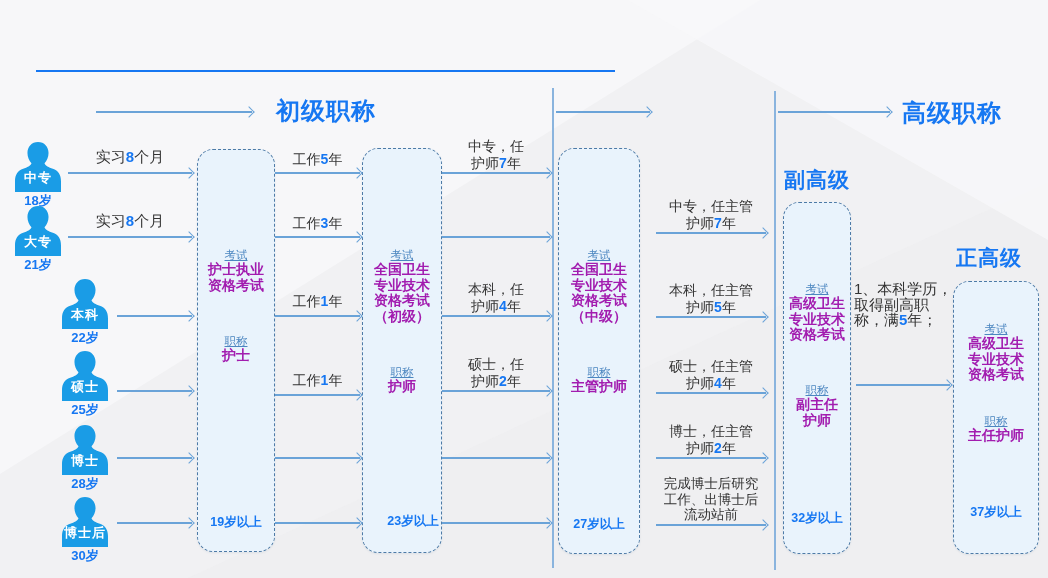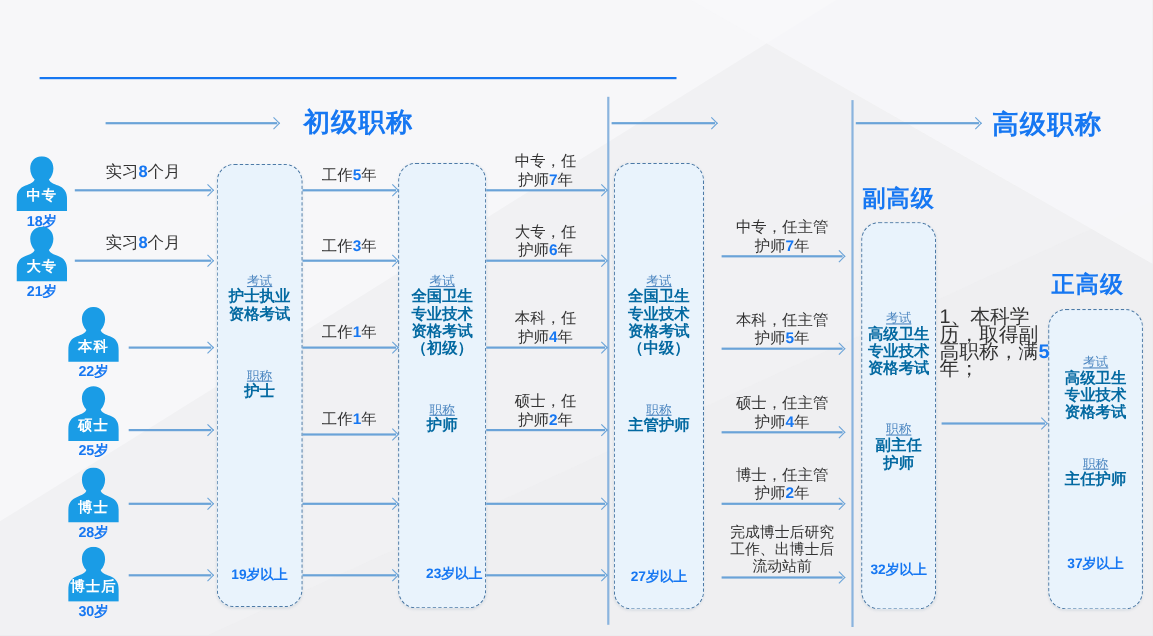--- a/index.html
+++ b/index.html
@@ -31,24 +31,24 @@
   .person{position:absolute;width:46px;height:50px;}
   .person svg{display:block;width:46px;height:50px;fill:#1a9ce6;}
   .pname{position:absolute;left:-10px;right:-10px;top:27px;text-align:center;color:#ffffff;
          font-size:13px;font-weight:bold;letter-spacing:1px;}
   .p-age{position:absolute;width:66px;text-align:center;color:#1677f2;font-weight:bold;font-size:13px;}
 
   .sbox{position:absolute;background:#e9f3fc;border:1.6px dashed #4d7aa6;border-radius:16px;
         box-shadow:0 1px 2px rgba(90,120,150,.12);}
   .bx-item{position:absolute;left:1px;right:1px;text-align:center;}
   .bx-small{font-size:11.5px;color:#4c86c0;text-decoration:underline;}
-  .bx-strong{font-size:14px;line-height:15.5px;font-weight:bold;color:#0369a1;}
+  .bx-strong{font-size:14px;line-height:15.5px;font-weight:bold;color:#a21caf;}
   .bx-age{position:absolute;left:0;right:0;text-align:center;font-size:12.5px;font-weight:bold;color:#1677f2;}
 
-  .note{position:absolute;font-size:18px;line-height:15.5px;color:#333;text-align:left;}
+  .note{position:absolute;font-size:15px;line-height:15.5px;color:#333;text-align:left;}
 </style>
 </head>
 <body>
 
 <div class="stage">
   <div class="poly-a"></div>
   <div class="poly-b"></div>
   <div class="poly-c"></div>
 
   <div class="title-line"></div>
@@ -189,24 +189,20 @@
 
   <div class="arrow" style="left:275px;top:457px;width:85px;"></div>
   <div class="arrow" style="left:275px;top:522px;width:85px;"></div>
 
   <div class="albl" style="left:440px;top:138px;width:112px;">
     <span>中专，任</span><br>
     <span>护师</span><span class="num">7</span><span>年</span>
   </div>
   <div class="arrow" style="left:442px;top:172px;width:108px;"></div>
 
-  <div class="albl" style="left:440px;top:202px;width:112px;">
-    <span>大专，任</span><br>
-    <span>护师</span><span class="num">6</span><span>年</span>
-  </div>
   <div class="arrow" style="left:442px;top:236px;width:108px;"></div>
 
   <div class="albl" style="left:440px;top:281px;width:112px;">
     <span>本科，任</span><br>
     <span>护师</span><span class="num">4</span><span>年</span>
   </div>
   <div class="arrow" style="left:442px;top:315px;width:108px;"></div>
 
   <div class="albl" style="left:440px;top:356px;width:112px;">
     <span>硕士，任</span><br>

